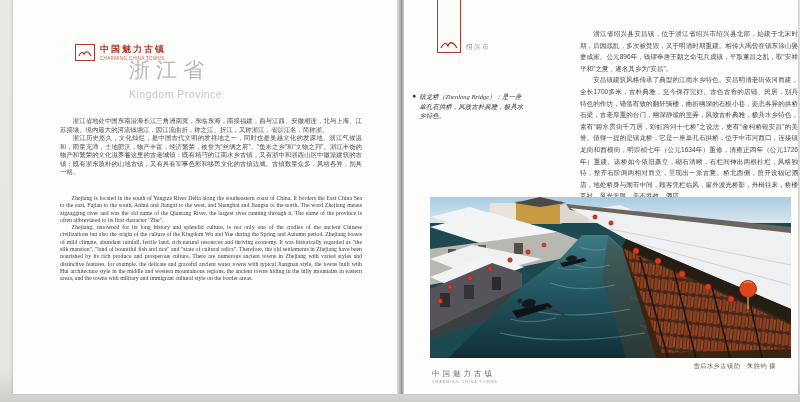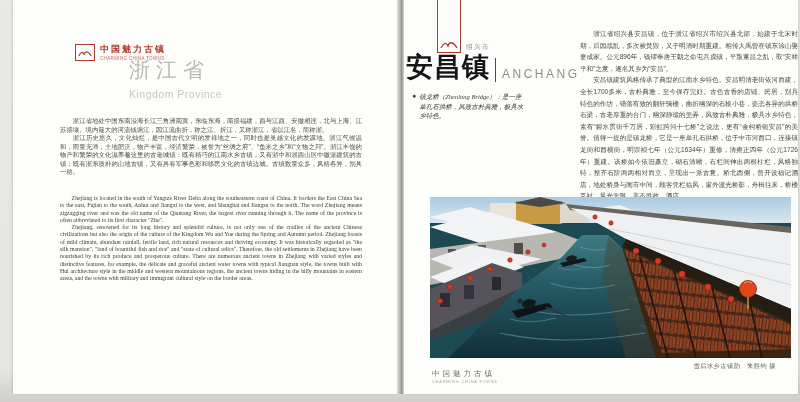--- a/index.html
+++ b/index.html
@@ -100,24 +100,20 @@
 
   <div class="page page-right">
 
     <div class="city-tab">
       <svg width="18" height="13" viewBox="0 0 18 13">
         <path d="M1 11 Q5 3 8 9 Q10 3 15 8 L17 11" fill="none" stroke="#ae3a2b" stroke-width="1.3"></path>
       </svg>
     </div>
     <div class="city-label">绍兴市</div>
 
-    <div class="town-title">
-      <span class="town-title-cn">安昌镇</span>
-      <span class="town-title-en">ANCHANG</span>
-    </div>
 
     <div class="highlight">
       <span class="highlight-bullet">●</span>
       <span>镇龙桥（Zhenlong Bridge）：是一座单孔石拱桥，风致古朴典雅，极具水乡特色。</span>
     </div>
 
     <div class="body-paras">
       <p>浙江省绍兴县安昌镇，位于浙江省绍兴市绍兴县北部，始建于北宋时期，后因战乱，多次被焚毁，又于明清时期重建。相传大禹曾在镇东涂山娶妻成家。公元896年，钱镠奉唐王朝之命屯兵戍镇，平叛董昌之乱，取“安祥平和”之意，遂名其乡为“安昌”。</p>
       <p>安昌镇建筑风格传承了典型的江南水乡特色。安昌明清老街依河而建，全长1700多米，古朴典雅，至今保存完好。古色古香的店铺、民居，别具特色的作坊，错落有致的翻轩骑楼，曲折幽深的石板小巷，姿态各异的拱桥石梁，古老厚重的台门，幽深静谧的里弄，风致古朴典雅，极具水乡特色，素有“碧水贯街千万居，彩虹跨河十七桥”之说法，更有“金柯桥银安昌”的美誉。值得一提的是镇龙桥，它是一座单孔石拱桥，位于中市河西口，连接镇龙街和西横街，明崇祯七年（公元1634年）重修，清雍正四年（公元1726年）重建。该桥如今依旧矗立，砌石清晰，石栏间伸出两根柱栏，风格独特，整齐石阶两两相对而立，呈现出一派古意。桥北西侧，曾开设福记酒店，地处桥身与闹市中间，顾客凭栏临风，窗外波光桥影，舟楫往来，桥楼互衬，风光无限，美不胜收。酒店</p>
     </div>

